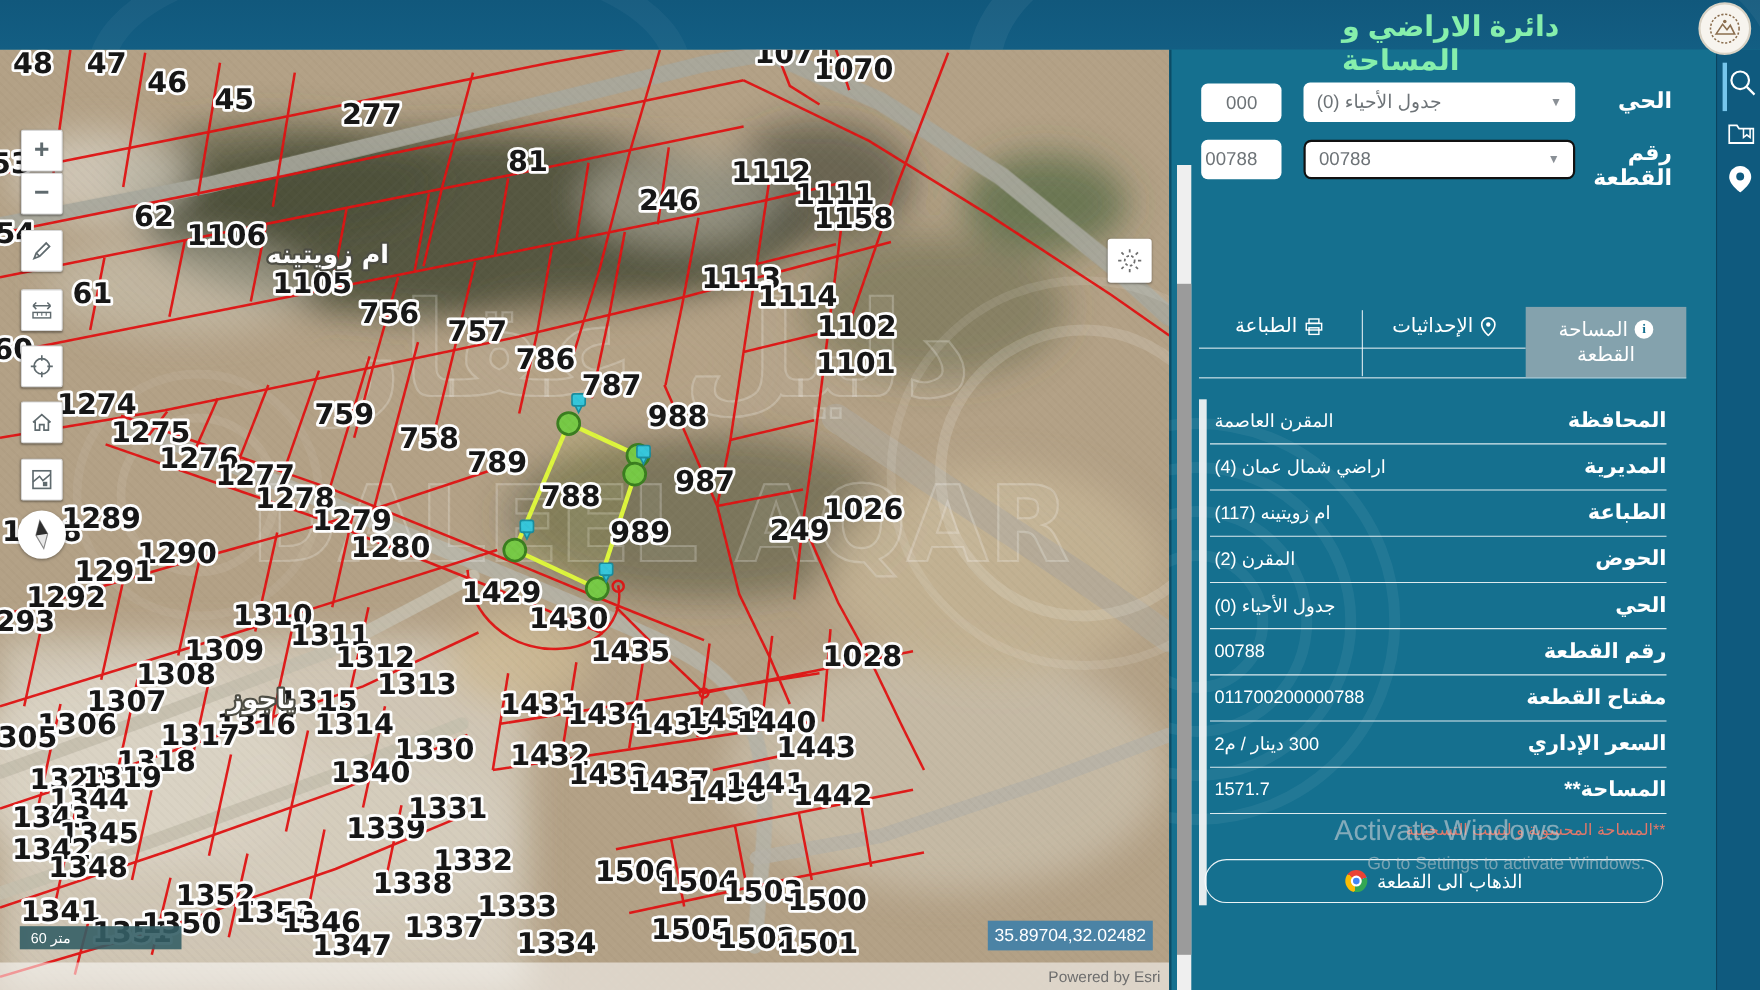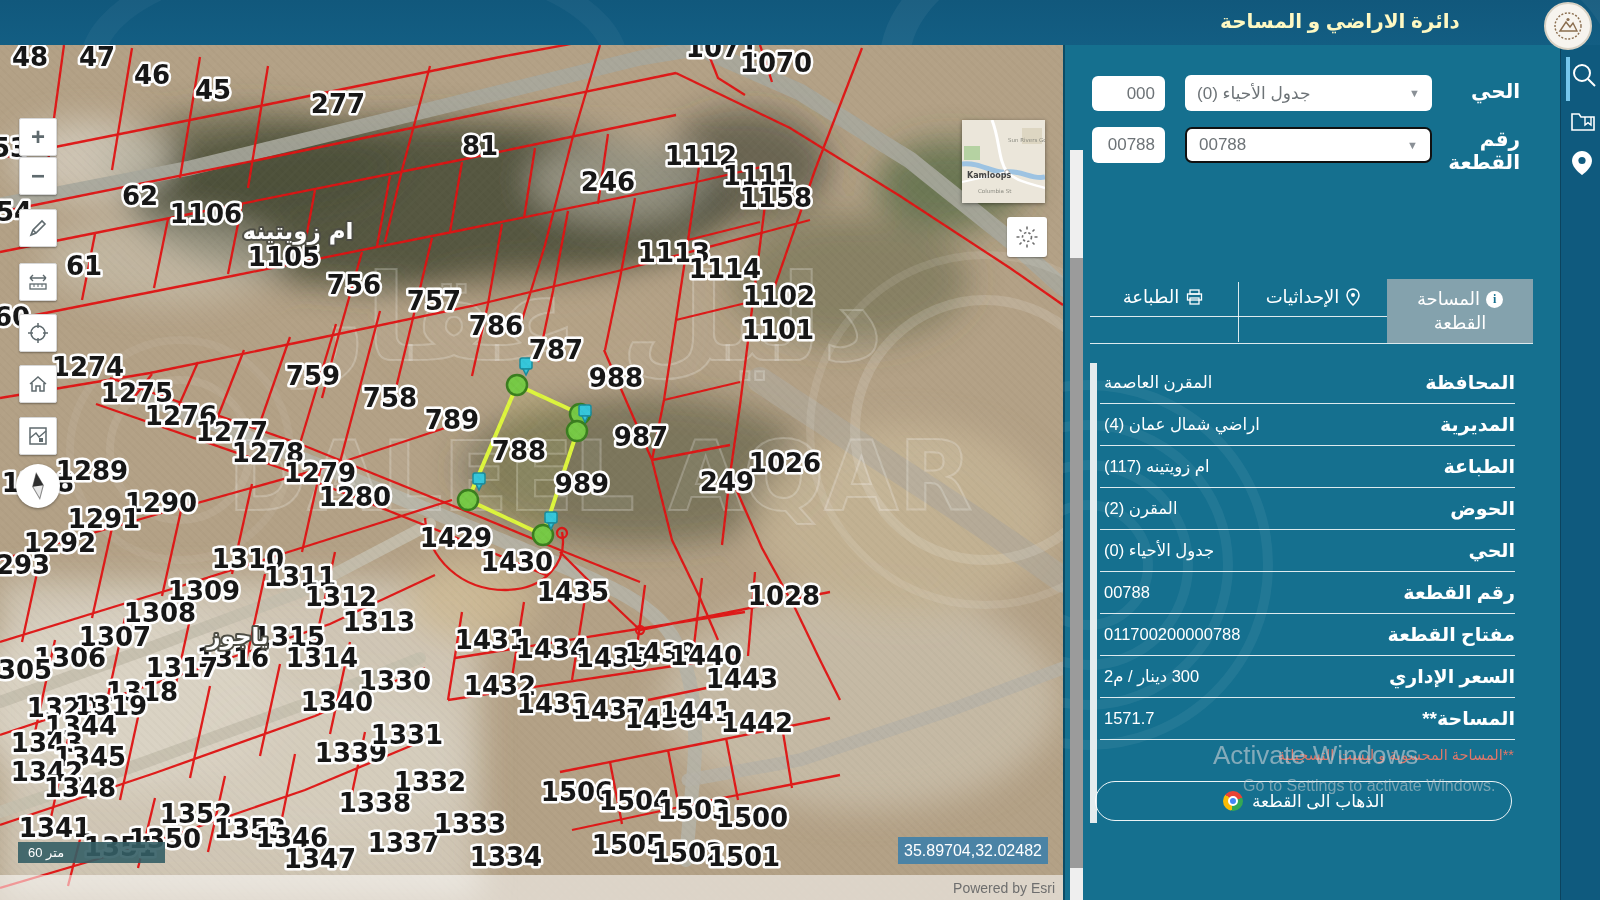--- a/index.html
+++ b/index.html
@@ -5,21 +5,21 @@
   html,body{margin:0;padding:0;width:1600px;height:900px;overflow:hidden;
     font-family:"Liberation Sans","DejaVu Sans",sans-serif;background:#15708f;}
   .abs{position:absolute;}
   
   #header{left:0;top:0;width:1600px;height:45px;z-index:40;
     background:linear-gradient(180deg,#11587c,#135e83);overflow:hidden;}
   #header::before{content:"";position:absolute;left:55%;top:-120px;width:700px;height:300px;border-radius:50%;
     border:30px solid rgba(255,255,255,.05);}
   #header::after{content:"";position:absolute;left:5%;top:-60px;width:500px;height:200px;border-radius:50%;
     border:24px solid rgba(255,255,255,.04);}
-  #app-title{right:80px;top:9px;width:300px;text-align:left;color:#fef9c3;font-size:20px;font-weight:bold;z-index:41;}
+  #app-title{right:80px;top:9px;width:300px;text-align:left;color:#86efac;font-size:26px;font-weight:bold;z-index:41;}
   #logo{left:1544px;top:2px;width:44px;height:44px;border-radius:50%;background:#f7f4ee;z-index:42;
     border:2px solid #d9d2c4;display:flex;align-items:center;justify-content:center;}
   
   #map{left:0;top:45px;width:1063px;height:855px;background:#b3a186;overflow:hidden;z-index:1;}
   #map::after{content:"";position:absolute;inset:0;pointer-events:none;opacity:.35;
     background:repeating-linear-gradient(45deg,rgba(0,0,0,.05) 0 2px,transparent 2px 6px),
                repeating-linear-gradient(-45deg,rgba(255,255,255,.05) 0 2px,transparent 2px 7px);}
   svg text.plabel{text-anchor:middle;font-family:"DejaVu Sans",sans-serif;font-size:26px;font-weight:700;
     fill:#161616;stroke:#ffffff;stroke-width:5px;paint-order:stroke;stroke-linejoin:round;}
   svg text.alabel{text-anchor:middle;font-family:"DejaVu Sans",sans-serif;font-size:23px;font-weight:700;
@@ -45,21 +45,21 @@
   
   #panel{left:1063px;top:45px;width:537px;height:855px;background:#15708f;z-index:20;border-left:2px solid #0b4c66;}
   #rail{left:1560px;top:45px;width:40px;height:855px;background:#0f5a7e;z-index:30;border-left:1px solid rgba(0,0,0,.25);}
   .rail-ic{left:1571px;z-index:31;}
   #rail-active{left:1566px;top:57px;width:4px;height:44px;background:#76c6ec;z-index:32;}
   #v-scroll{left:1070px;top:150px;width:13px;height:750px;background:#efefef;z-index:25;}
   #v-thumb{left:1070px;top:258px;width:13px;height:610px;background:#9b9b9b;z-index:26;}
   .fld{position:absolute;background:#fff;border-radius:6px;color:#6d7377;font-size:17px;z-index:22;
     display:flex;align-items:center;box-sizing:border-box;}
   .sel{padding:0 12px;justify-content:space-between;direction:rtl;}
-  .code{padding:0 10px;justify-content:flex-end;direction:ltr;}
+  .code{padding:0 22px;justify-content:flex-end;direction:ltr;}
   .caret{color:#8a9096;font-size:11px;}
   .plabel-txt{color:#fff;font-size:20px;font-weight:bold;direction:rtl;text-align:right;z-index:22;}
   
   #tab-info{left:1387px;top:279px;width:146px;height:64px;background:rgba(148,168,178,.88);z-index:22;
     color:#fff;font-size:18px;display:flex;flex-direction:column;align-items:center;justify-content:center;direction:rtl;gap:2px;}
   .tab{position:absolute;z-index:22;color:#fff;font-size:18px;display:flex;align-items:center;gap:7px;direction:rtl;justify-content:center;}
   #tabline1{left:1090px;top:316px;width:297px;height:1px;background:rgba(255,255,255,.85);z-index:21;}
   #tabline2{left:1090px;top:343px;width:443px;height:1px;background:rgba(255,255,255,.85);z-index:21;}
   #tabvline{left:1238px;top:282px;width:1px;height:60px;background:rgba(255,255,255,.85);z-index:21;}
   
@@ -333,35 +333,20 @@
   <div id="sun-btn" class="abs">
     <svg width="24" height="24" viewBox="0 0 24 24">
         <circle cx="12" cy="12" r="4.5" fill="none" stroke="#6e6e6e" stroke-width="1.6" stroke-dasharray="2.4 2"></circle>
         <g stroke="#6e6e6e" stroke-width="1.6">
           <path d="M12,1.5 v3 M12,19.5 v3 M1.5,12 h3 M19.5,12 h3 M4.5,4.5 l2,2 M17.5,17.5 l2,2 M19.5,4.5 l-2,2 M6.5,17.5 l-2,2"></path>
         </g>
       </svg>
     </div>
 
   
-  <div id="inset-map" class="abs">
-    <svg width="83" height="83" viewBox="0 0 83 83">
-      <rect width="83" height="83" fill="#ebe6da"></rect>
-      <rect x="2" y="26" width="16" height="14" fill="#b5d2a2"></rect>
-      <rect x="60" y="8" width="20" height="16" fill="#ddd6c2"></rect>
-      <path d="M0,44 C20,42 30,54 45,52 C60,50 70,60 83,57" stroke="#9dc3e2" stroke-width="5" fill="none"></path>
-      <path d="M30,0 C38,20 36,40 45,52" stroke="#fff" stroke-width="3" fill="none"></path>
-      <path d="M45,52 C55,62 70,64 83,68" stroke="#fff" stroke-width="2.5" fill="none"></path>
-      <path d="M0,62 L45,52" stroke="#fff" stroke-width="2" fill="none"></path>
-      <circle cx="45" cy="52" r="2.2" fill="#fff" stroke="#999" stroke-width=".8"></circle>
-      <text id="inset-poi" x="46" y="22" font-size="5.5" fill="#8a8a80" font-family="DejaVu Sans, sans-serif">Sun Rivers Golf Resort</text>
-      <text id="inset-city" x="5" y="58" font-size="8" font-weight="bold" fill="#454545" font-family="DejaVu Sans, sans-serif">Kamloops</text>
-      <text id="inset-street" x="16" y="73" font-size="5.5" fill="#8a8a80" font-family="DejaVu Sans, sans-serif">Columbia St</text>
-    </svg>
-  </div>
 
   <div id="scale-bar" class="abs">
       <span>60 متر</span>
     </div>
   <div id="coords-box" class="abs">
       <span>35.89704,32.02482</span>
     </div>
   <div id="attribution" class="abs">
       <span>Powered by Esri</span>
     </div>

